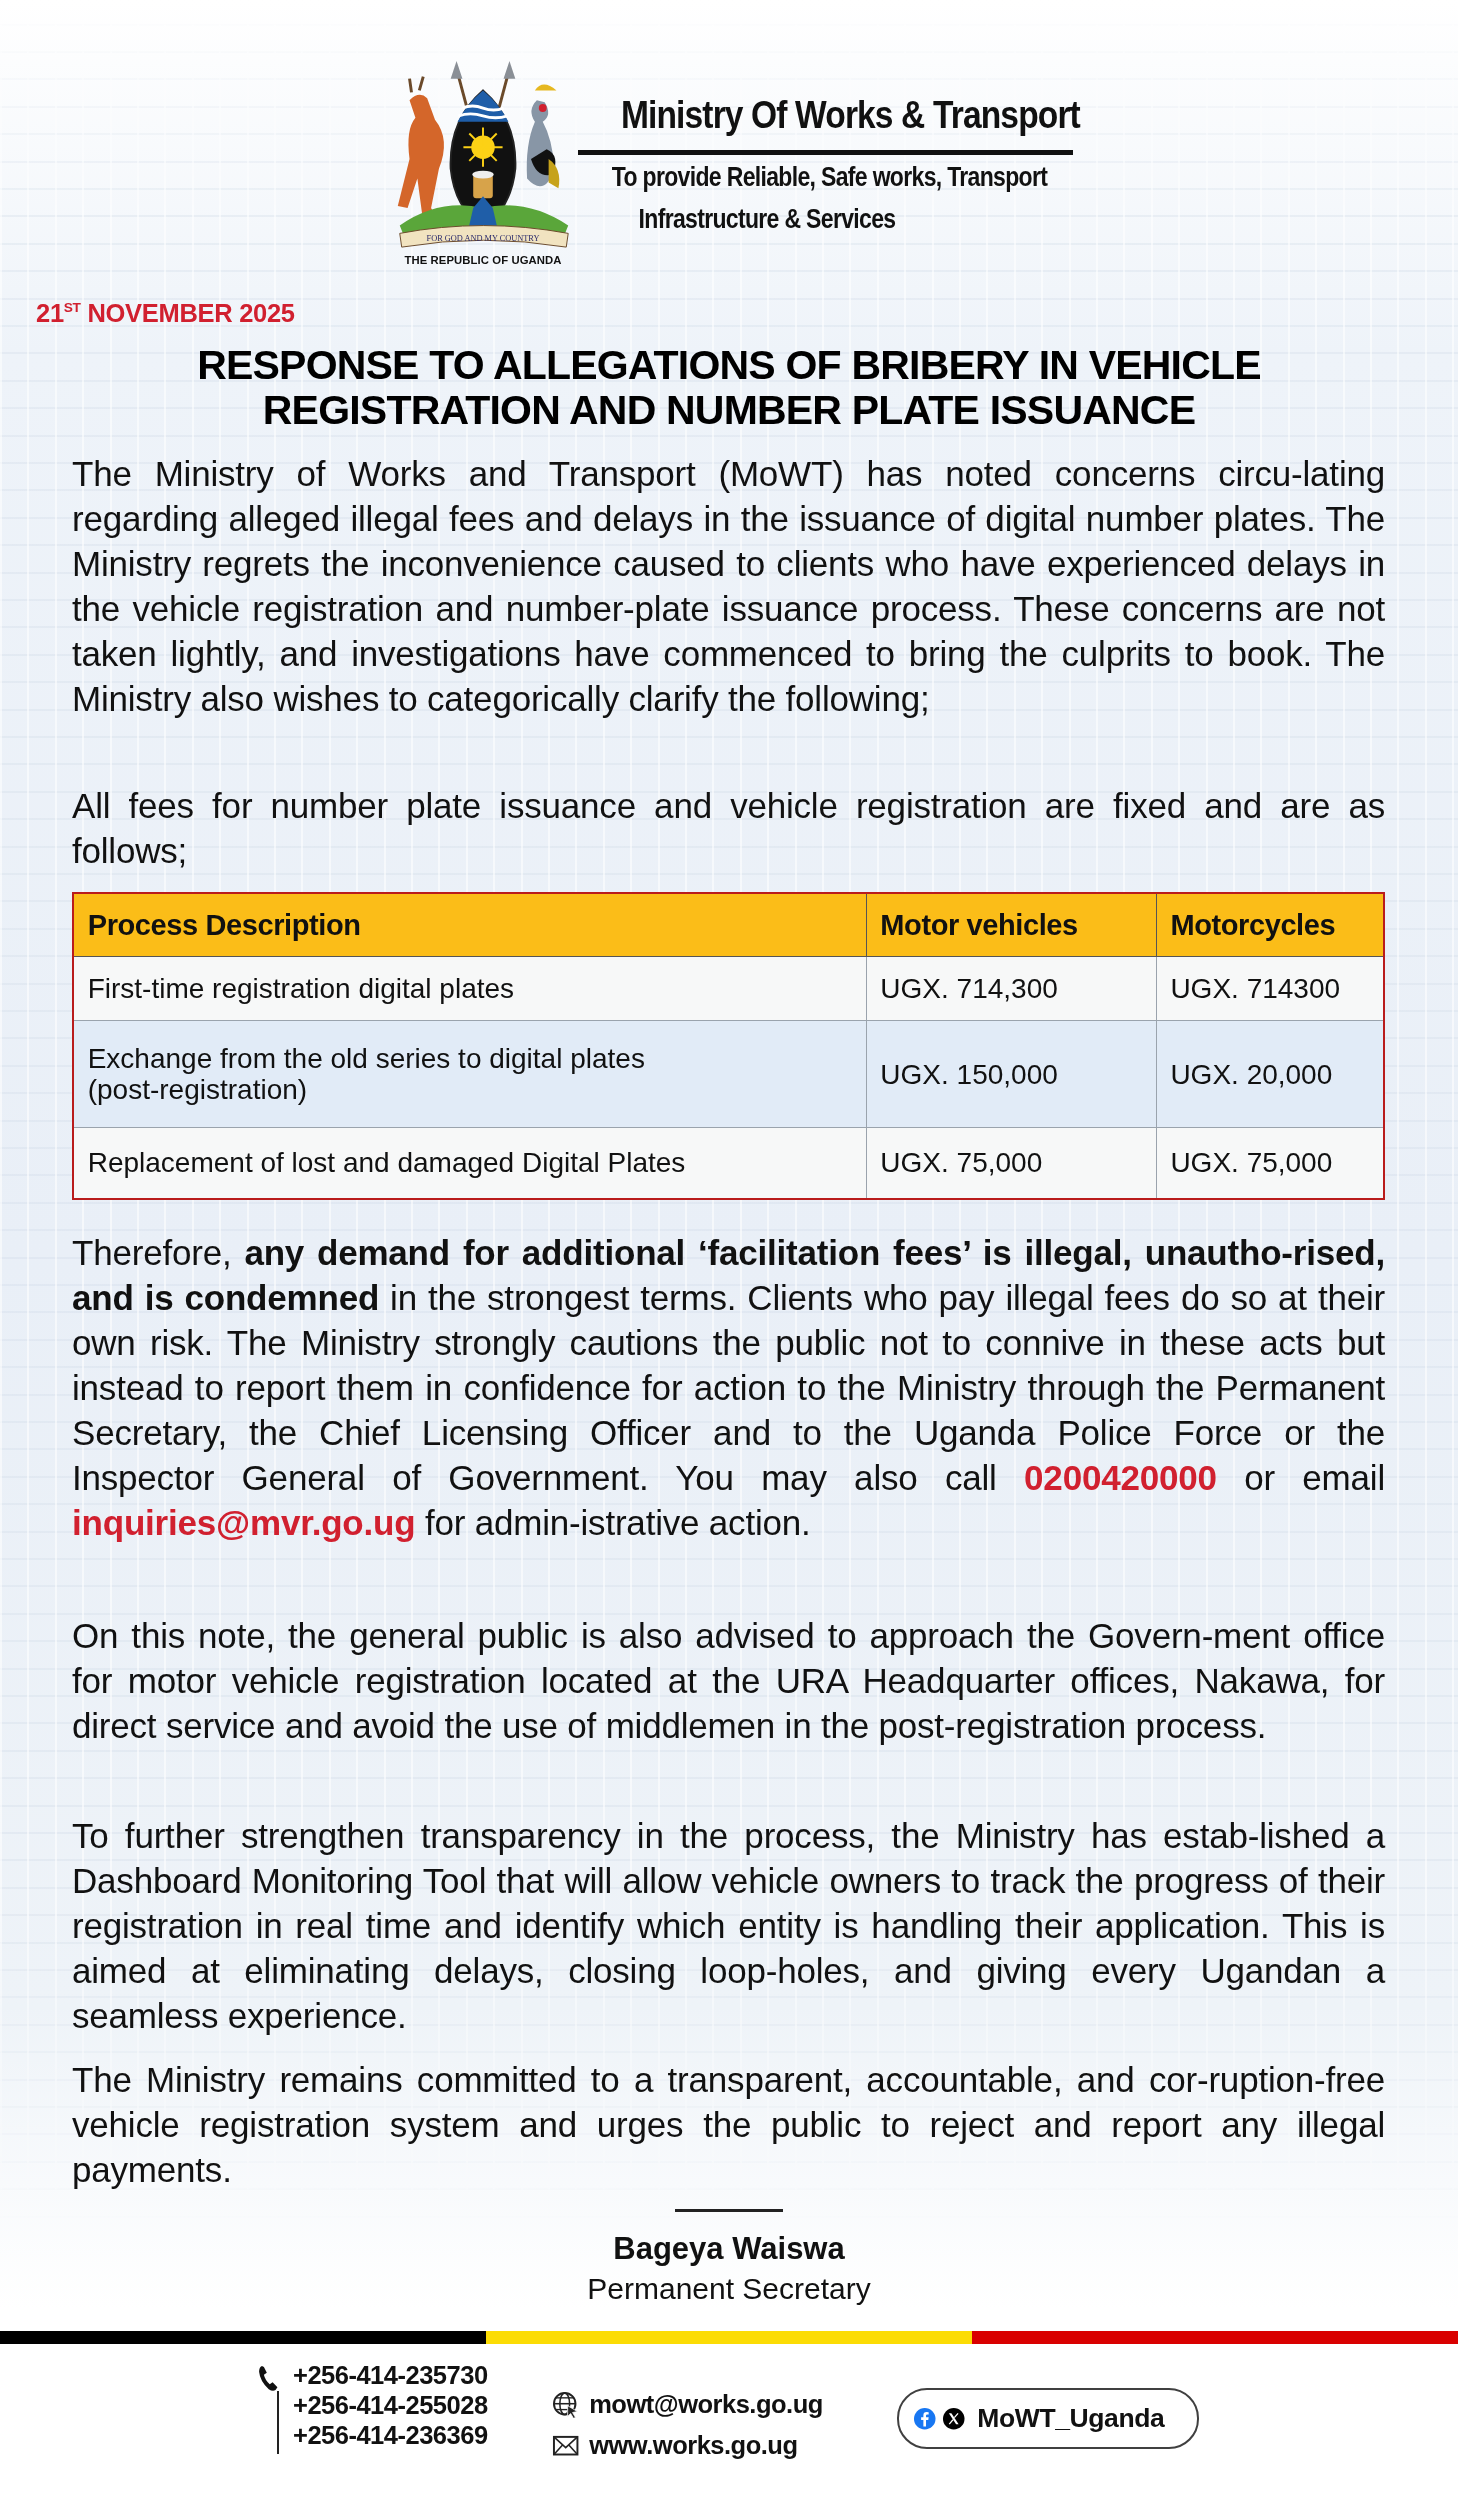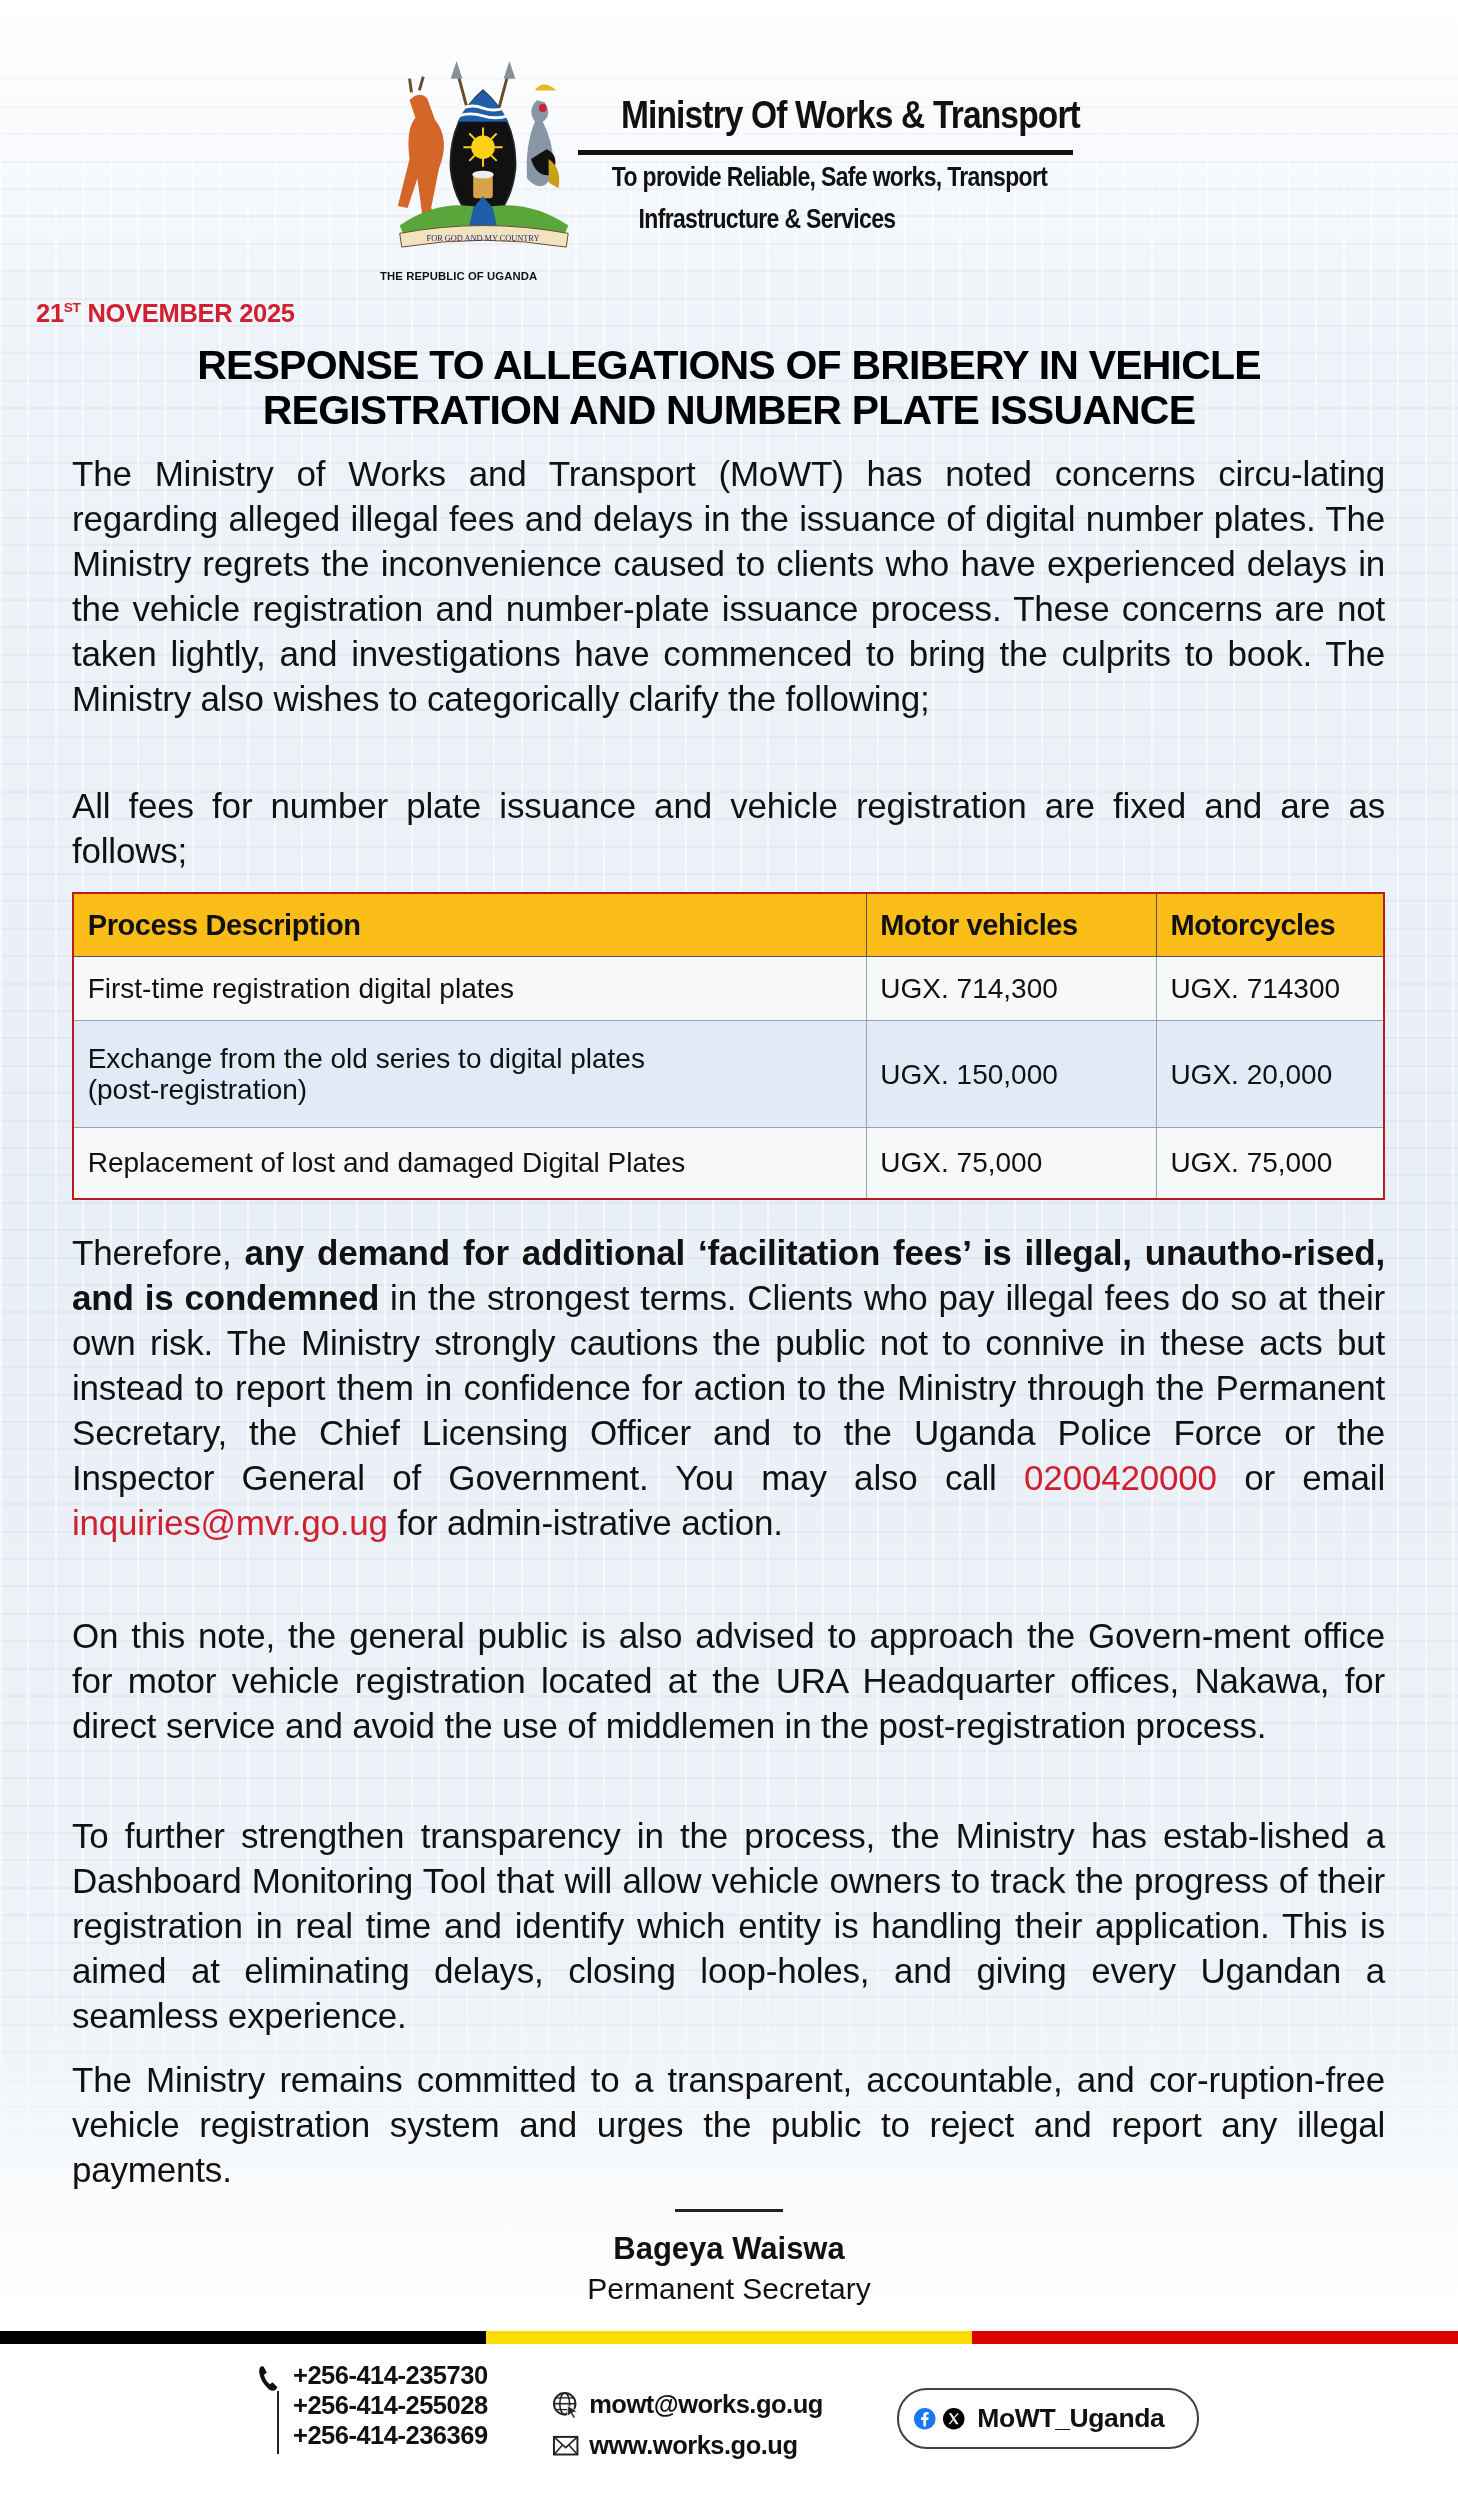--- a/index.html
+++ b/index.html
@@ -15,34 +15,34 @@
       repeating-linear-gradient(0deg, rgba(210,220,232,0.35) 0 2px, transparent 2px 27.4px);
     -webkit-mask-image: linear-gradient(180deg, transparent 0%, #000 10%, #000 85%, transparent 100%);
     mask-image: linear-gradient(180deg, transparent 0%, #000 10%, #000 85%, transparent 100%);
     pointer-events:none;
   }
   .abs { position:absolute; }
 
   
   .logo { left:380px; top:61px; width:206px; height:211px; }
   .logo svg { width:206px; height:191px; display:block; }
-  .logo-caption { font-family:"Liberation Sans", sans-serif; font-weight:700; font-size:11.3px; letter-spacing:0.1px; text-align:left; width:206px; margin-top:18px; color:#111; }
+  .logo-caption { font-family:"Liberation Sans", sans-serif; font-weight:700; font-size:11.3px; letter-spacing:0.1px; text-align:center; width:206px; margin-top:2px; color:#111; }
   .ministry-title { left:588px; top:93px; width:470px; text-align:center; font-family:"Liberation Sans", sans-serif; font-weight:700; font-size:39px; letter-spacing:-1px; transform:scaleX(0.86); transform-origin:center; white-space:nowrap; }
   .header-rule { left:578px; top:150px; width:495px; height:4.9px; background:#111; }
   .tagline1 { left:571px; top:161px; width:510px; text-align:center; font-weight:700; font-size:27.4px; letter-spacing:-0.8px; transform:scaleX(0.84); transform-origin:center; white-space:nowrap; }
   .tagline2 { left:571px; top:203px; width:392px; text-align:center; font-weight:700; font-size:27.4px; letter-spacing:-0.8px; transform:scaleX(0.84); transform-origin:center; white-space:nowrap; }
 
   .date { left:0; top:299px; width:1458px; text-align:left; color:#d1202f; font-weight:700; font-size:25.5px; letter-spacing:-0.3px;margin-left:36px; }
   .date sup { font-size:13.7px; vertical-align:9.8px; }
   .title { left:0; top:343px; width:1458px; text-align:center; font-weight:900; font-weight:700; font-size:41px; line-height:45px; letter-spacing:-0.8px; color:#000; }
 
   
   .para { left:72px; width:1313px; font-size:35px; line-height:45px; text-align:justify; color:#111; letter-spacing:-0.2px; }
   .para b { font-weight:700; }
-  .para .red { color:#d1202f; font-weight:400;margin-top:47px; }
+  .para .red { color:#d1202f; font-weight:700;margin-top:47px; }
   .p1 { top:451px; }
   .p2 { top:783px; }
   .p3 { top:1230px; }
   .p4 { top:1613px; }
   .p5 { top:1813px; }
   .p6 { top:2057px; }
 
   
   table.fees { position:absolute; left:72px; top:892px; width:1313px; border-collapse:collapse; font-size:28px; color:#111; }
   table.fees th, table.fees td { border:1.5px solid #9aa3ad; padding:0 13.7px; text-align:left; vertical-align:middle; }

